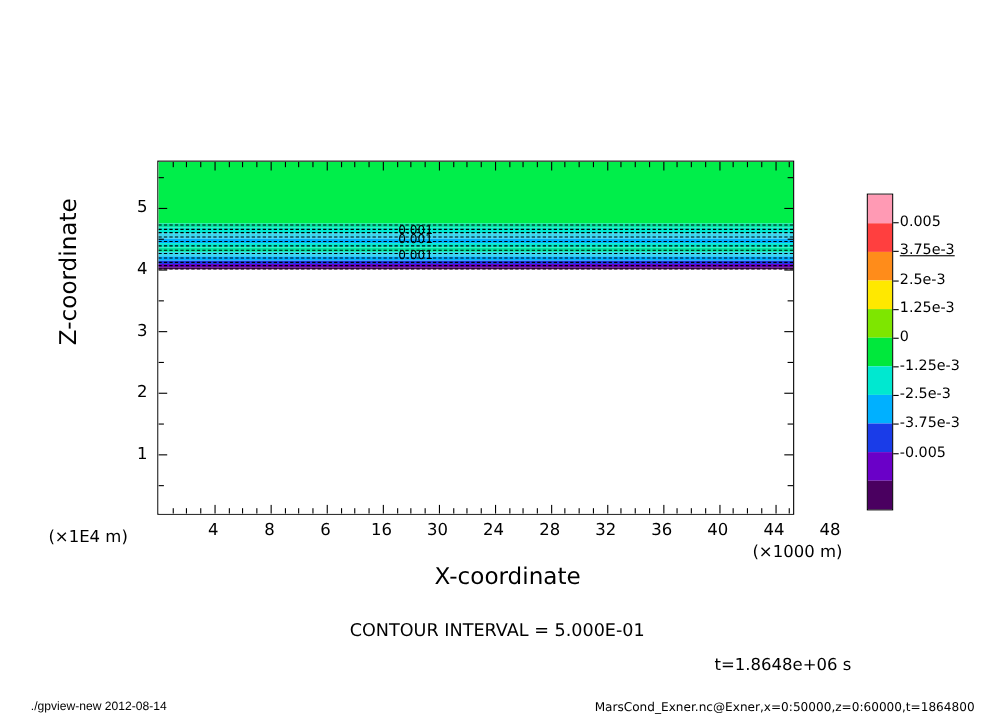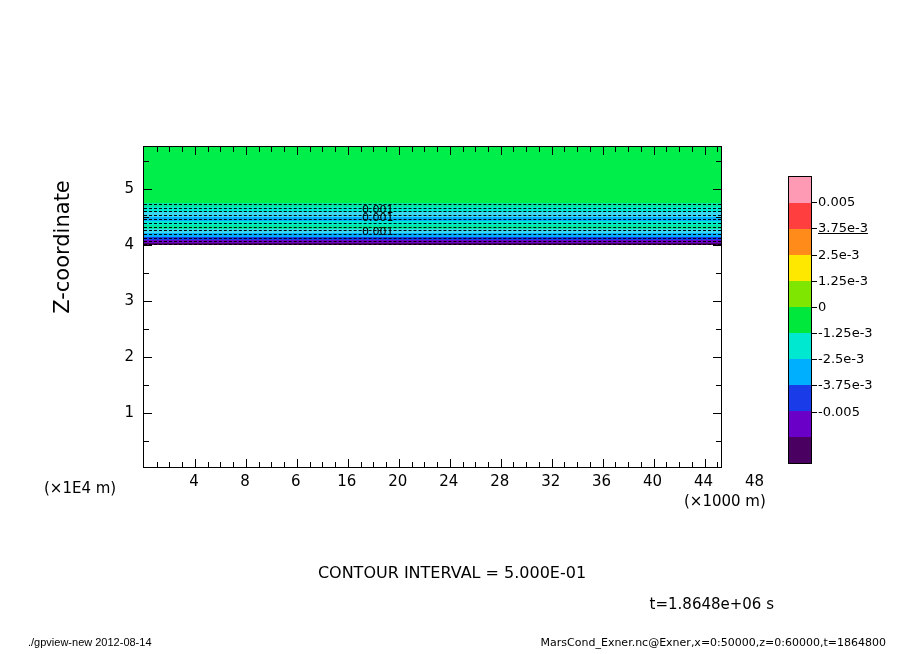--- a/index.html
+++ b/index.html
@@ -373,37 +373,38 @@
     <div class="contour-label" style="left:218px; top:56px;">0.001</div>
     <div class="contour-label" style="left:218px; top:64px;">0.001</div>
     <div class="contour-label" style="left:218px; top:78px;">0.001</div>
   </div>
 
   <div id="x-tick-labels">
       <div class="xtick-label" style="left: 193.96px;">4</div>
       <div class="xtick-label" style="left: 244.92px;">8</div>
       <div class="xtick-label" style="left: 295.88px;">6</div>
       <div class="xtick-label" style="left: 346.84px;">16</div>
-      <div class="xtick-label" style="left: 397.8px;">20</div>
+      <div class="xtick-label" style="left: 397.8px;">30</div>
       <div class="xtick-label" style="left: 448.76px;">24</div>
       <div class="xtick-label" style="left: 499.72px;">28</div>
       <div class="xtick-label" style="left: 550.68px;">32</div>
       <div class="xtick-label" style="left: 601.64px;">36</div>
       <div class="xtick-label" style="left: 652.6px;">40</div>
       <div class="xtick-label" style="left: 703.56px;">44</div>
       <div class="xtick-label" style="left: 754.52px;">48</div>
     </div>
   <div id="y-tick-labels">
       <div class="ytick-label" style="top: 412px;">1</div>
       <div class="ytick-label" style="top: 356px;">2</div>
       <div class="ytick-label" style="top: 300px;">3</div>
       <div class="ytick-label" style="top: 244px;">4</div>
       <div class="ytick-label" style="top: 188px;">5</div>
     </div>
 
+  <div id="x-axis-title">X-coordinate</div>
   <div id="y-axis-title">Z-coordinate</div>
   <div id="y-unit-label">(×1E4 m)</div>
   <div id="x-unit-label">(×1000 m)</div>
 
   <div id="colorbar">
       <div class="cb-cell" style="background: rgb(255, 154, 180);"></div>
       <div class="cb-cell" style="background: rgb(255, 63, 63);"></div>
       <div class="cb-cell" style="background: rgb(255, 140, 26);"></div>
       <div class="cb-cell" style="background: rgb(255, 232, 0);"></div>
       <div class="cb-cell" style="background: rgb(126, 230, 0);"></div>

